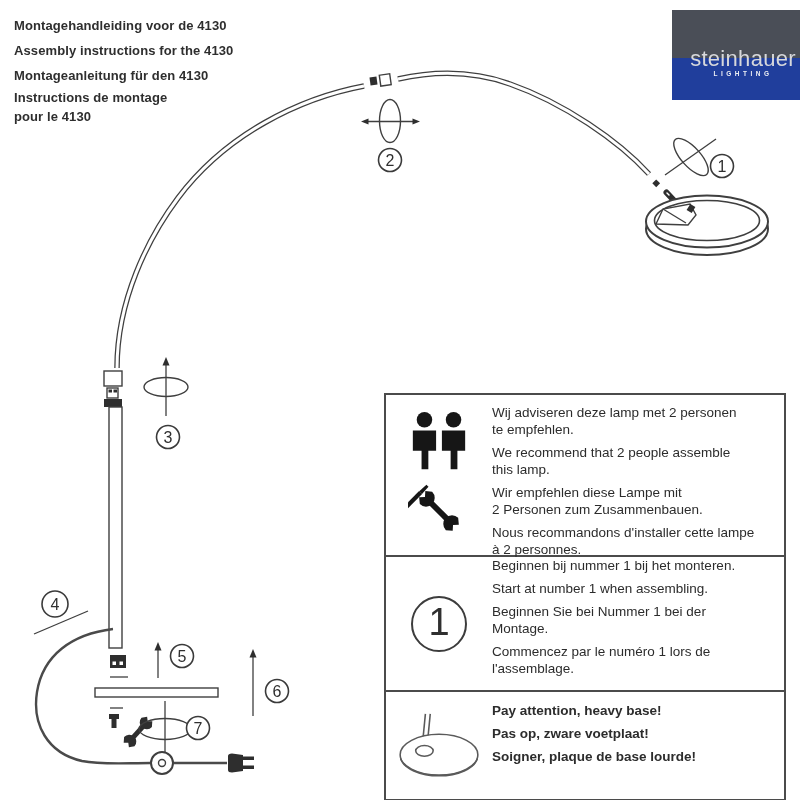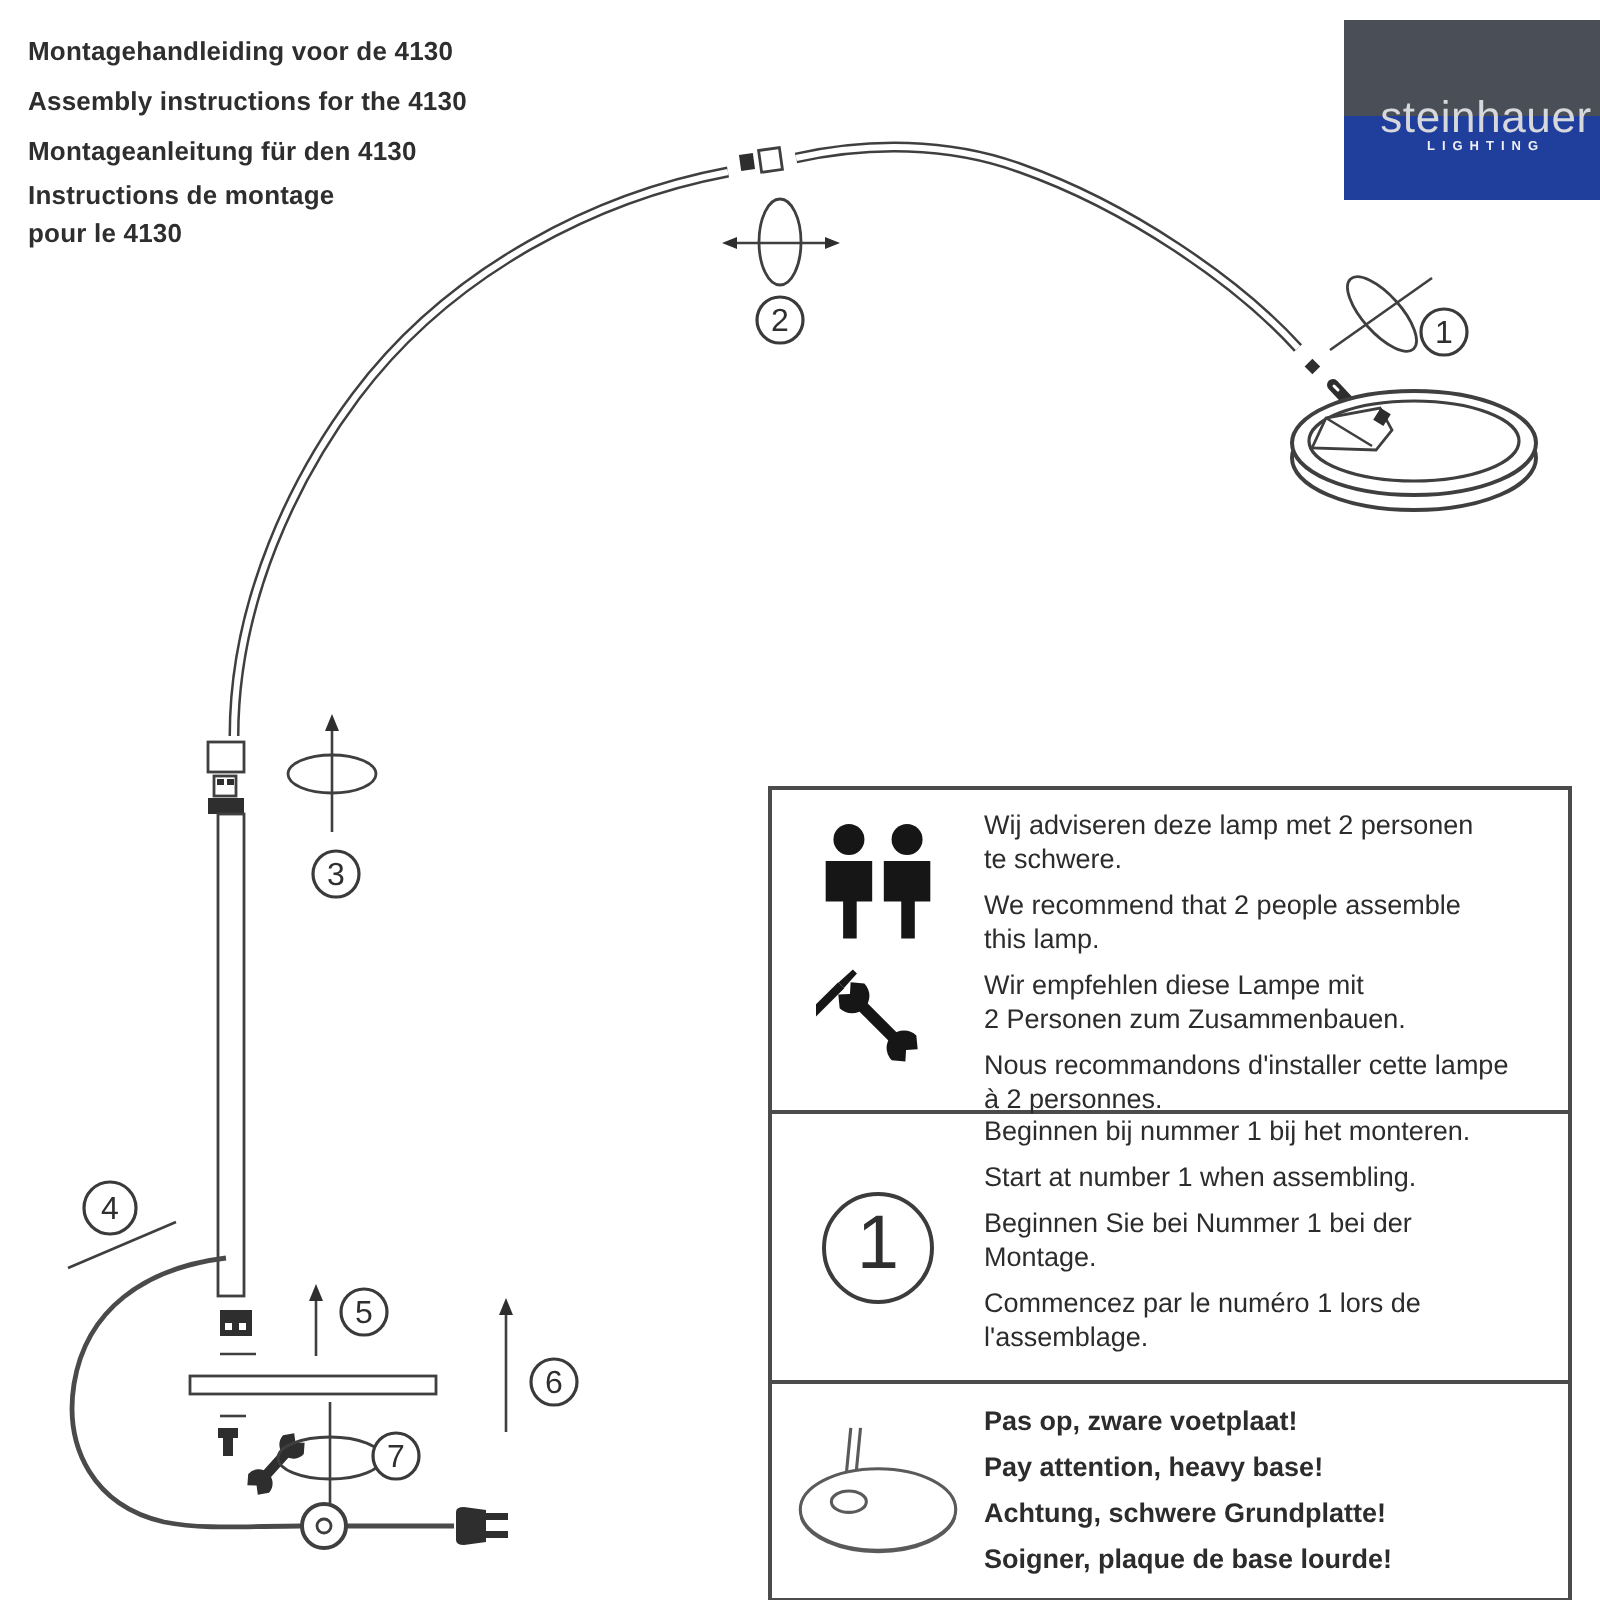--- a/index.html
+++ b/index.html
@@ -230,21 +230,21 @@
             <rect x="-16" y="-3" width="32" height="6"></rect>
             <path d="M 19,-9 A 9,9 0 1 0 19,9 L 24.5,4.5 L 20.5,0 L 24.5,-4.5 Z"></path>
             <path d="M -19,9 A 9,9 0 1 0 -19,-9 L -24.5,-4.5 L -20.5,0 L -24.5,4.5 Z"></path>
           </g>
         </g>
       </svg>
     </div>
     <div class="text-col">
       <div class="p">
         <div class="ln">Wij adviseren deze lamp met 2 personen</div>
-        <div class="ln">te schwere.</div>
+        <div class="ln">te empfehlen.</div>
       </div>
       <div class="p">
         <div class="ln">We recommend that 2 people assemble</div>
         <div class="ln">this lamp.</div>
       </div>
       <div class="p">
         <div class="ln">Wir empfehlen diese Lampe mit</div>
         <div class="ln">2 Personen zum Zusammenbauen.</div>
       </div>
       <div class="p">
@@ -282,19 +282,18 @@
         <g fill="none" stroke="#5a5a5a" stroke-width="1.6">
           <path d="M 31,2 L 27.5,38"></path>
           <path d="M 36,2 L 32.5,38"></path>
           <ellipse cx="45" cy="44" rx="40" ry="21" fill="#ffffff"></ellipse>
           <path d="M 5.5,48 A 40,21 0 0 0 84.5,48"></path>
           <ellipse cx="30" cy="40" rx="9" ry="5.5" fill="#ffffff"></ellipse>
         </g>
       </svg>
     </div>
     <div class="text-col">
+      <div class="ln">Pay attention, heavy base!</div>
       <div class="ln">Pas op, zware voetplaat!</div>
-      <div class="ln">Pay attention, heavy base!</div>
-      <div class="ln">Achtung, schwere Grundplatte!</div>
       <div class="ln">Soigner, plaque de base lourde!</div>
     </div>
   </div>
 </div>
 
 </body></html>

